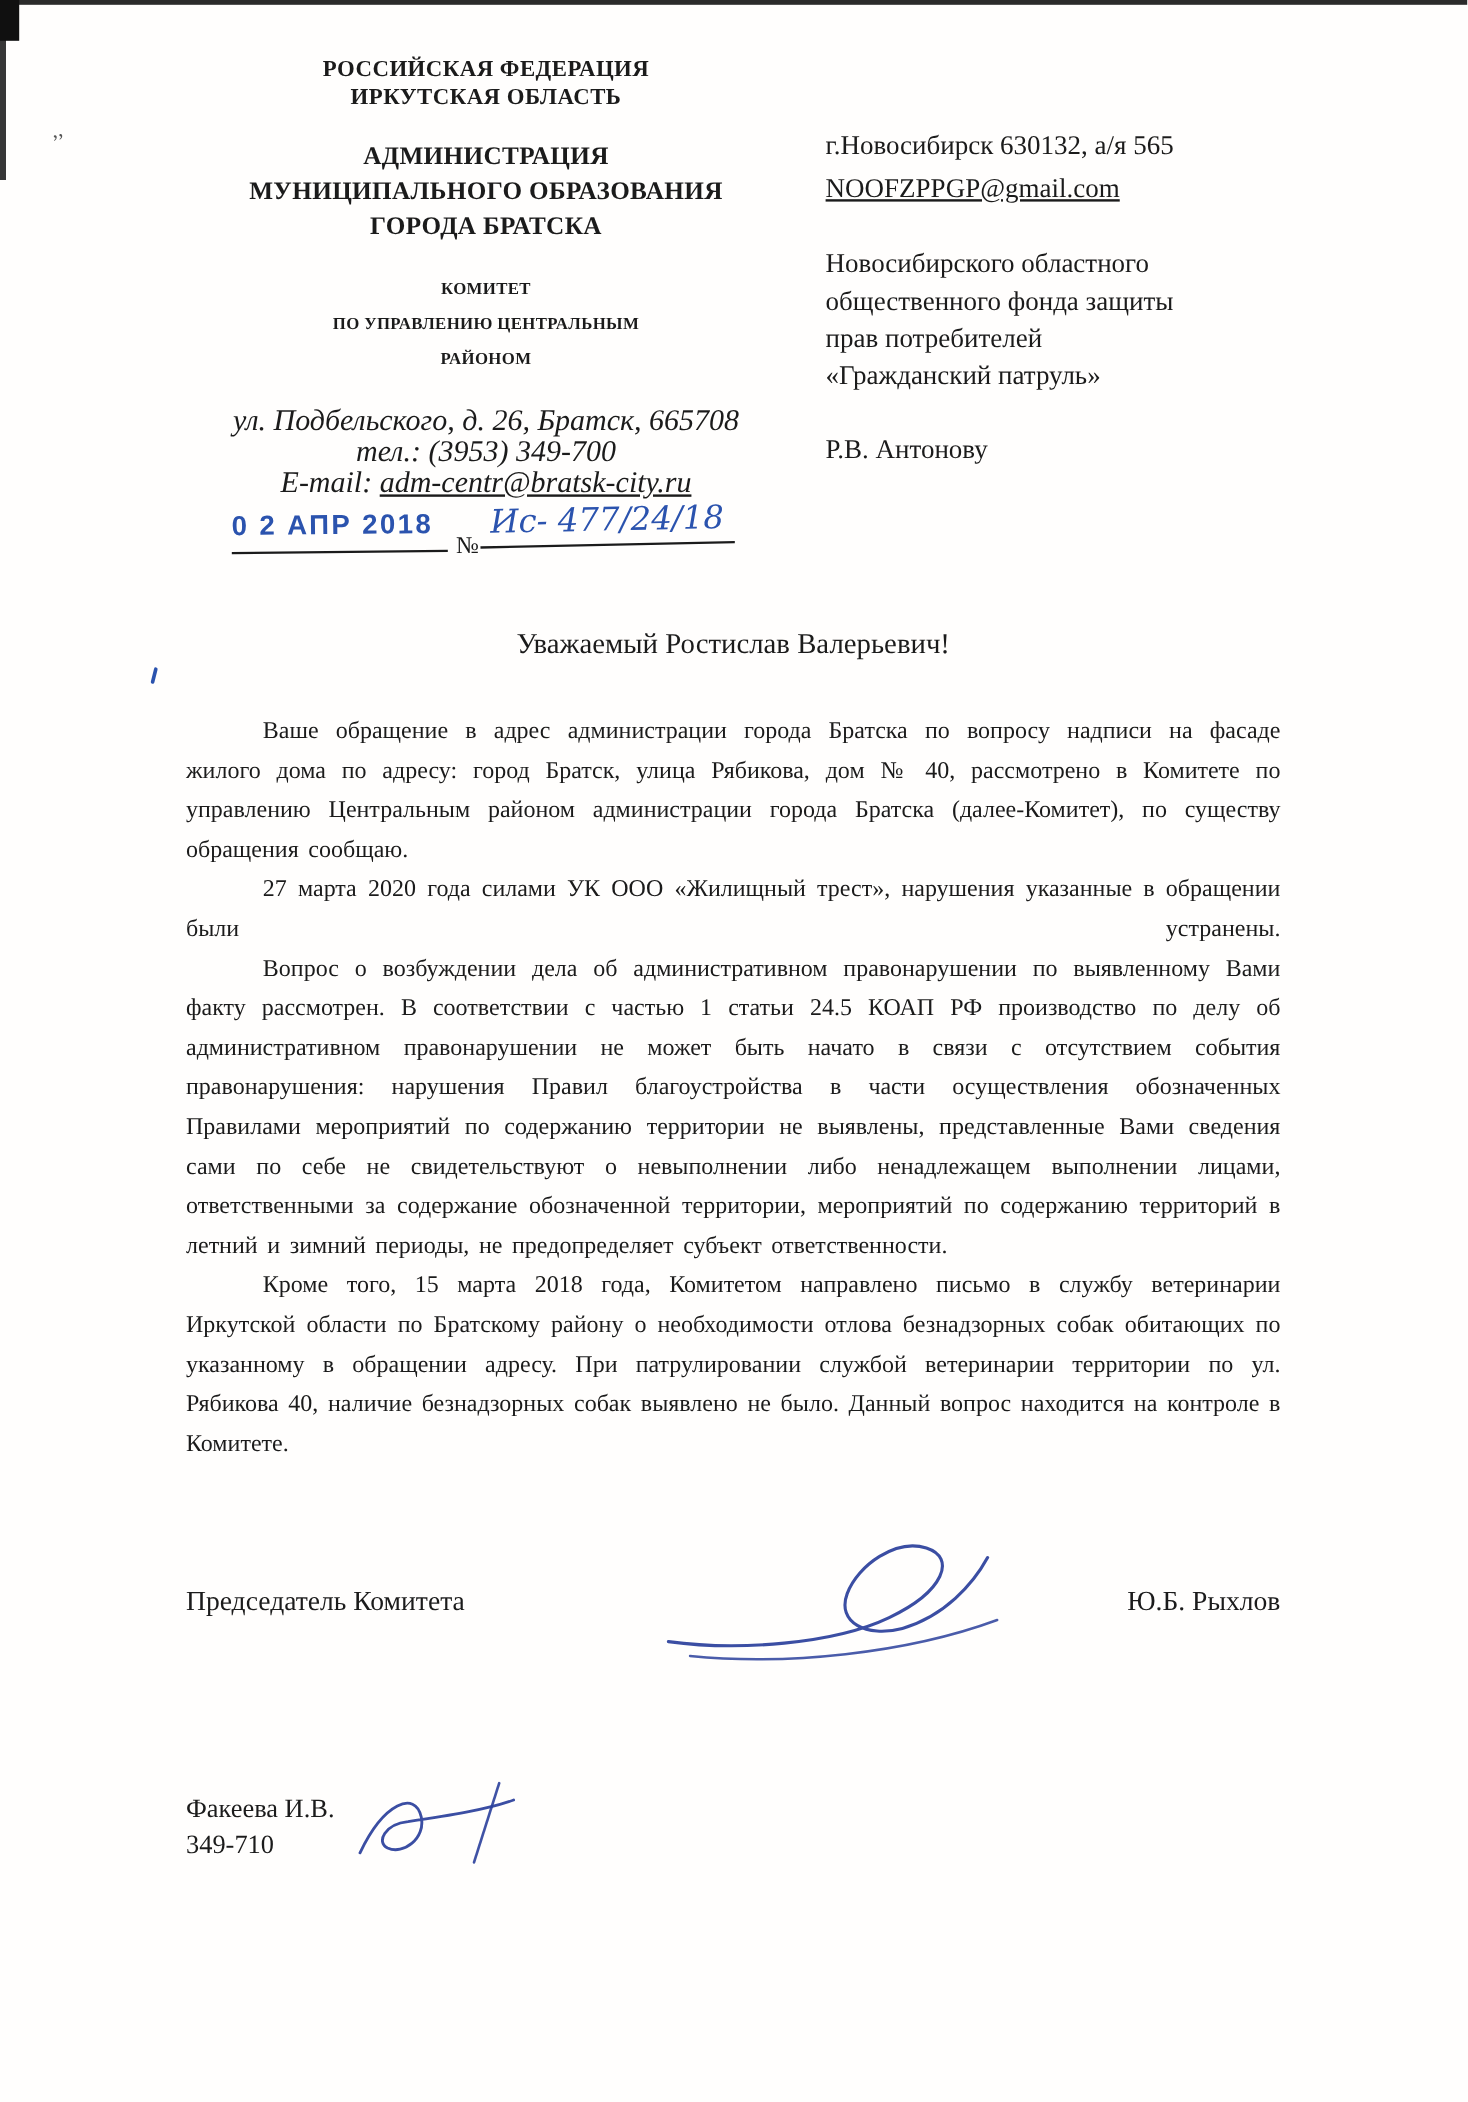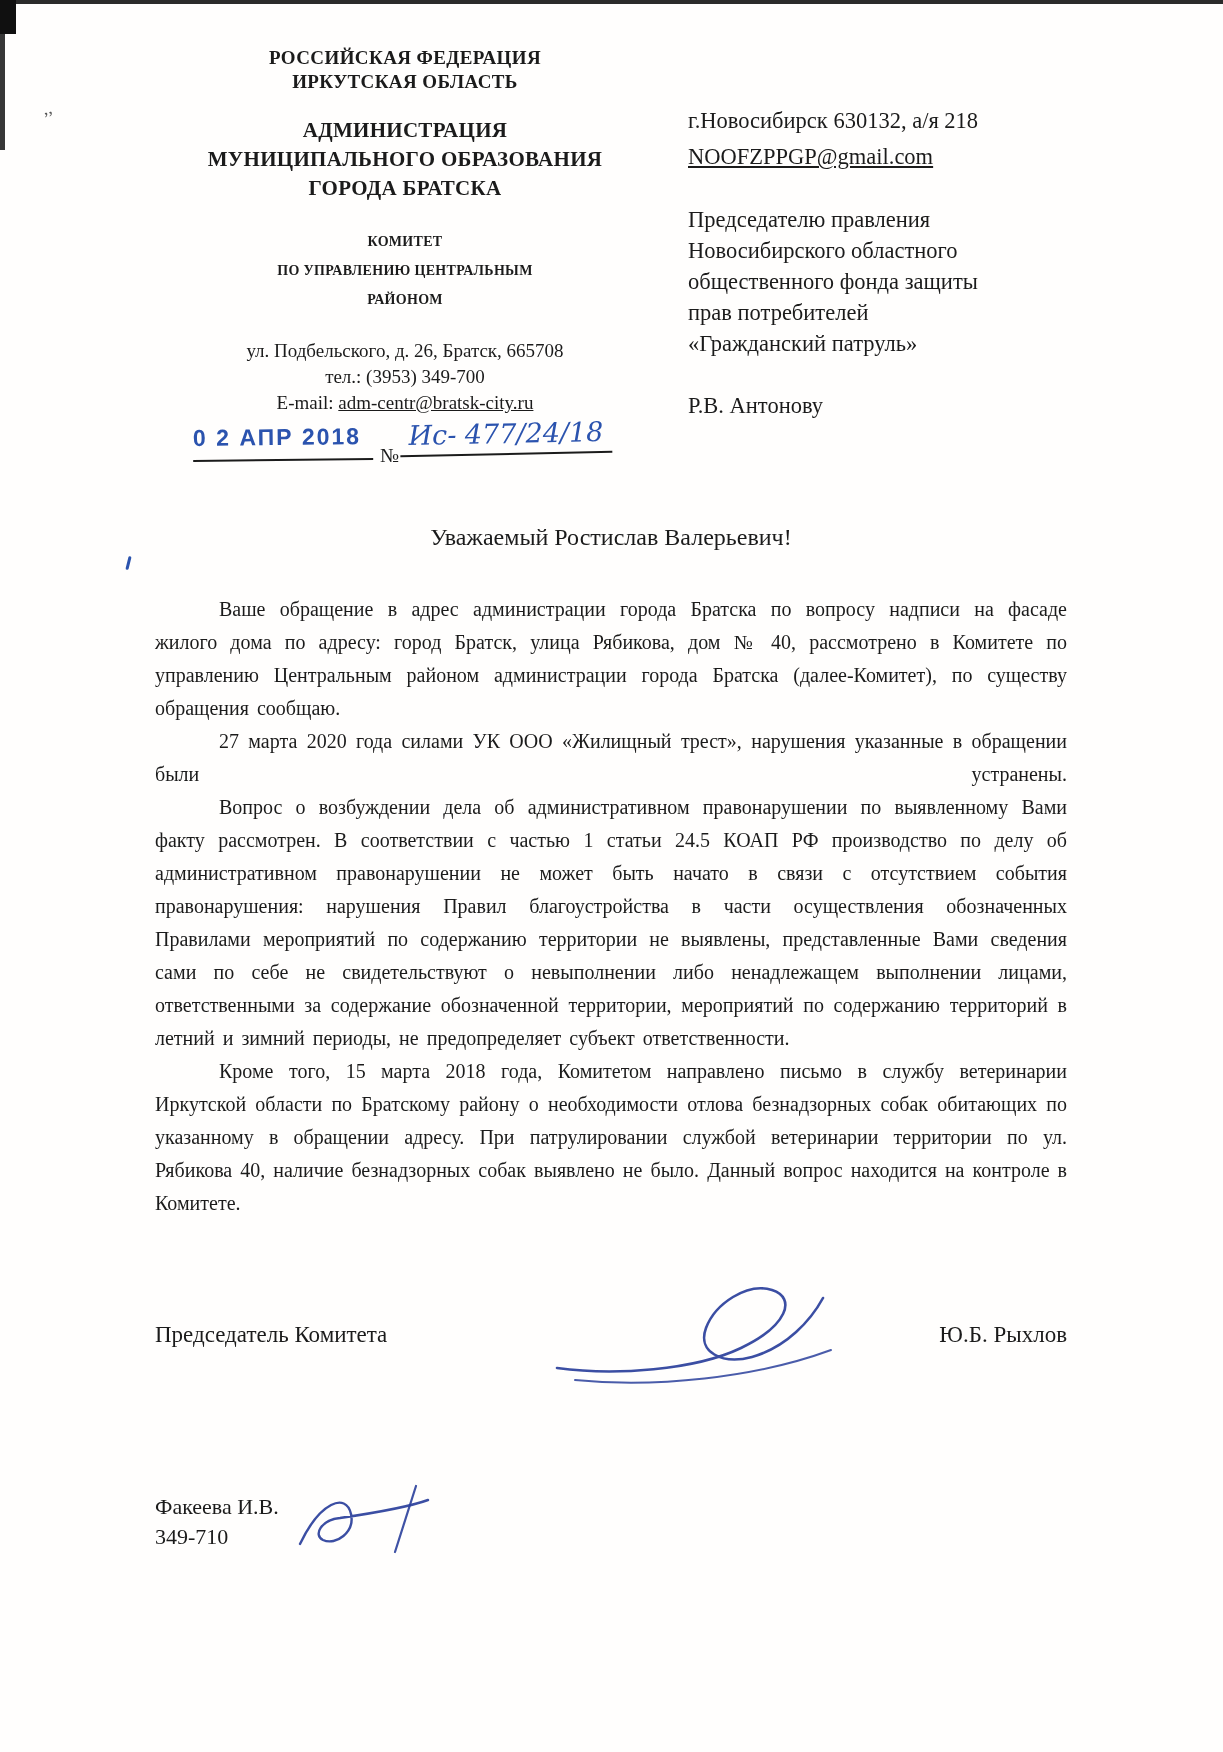--- a/index.html
+++ b/index.html
@@ -16,21 +16,21 @@
   .scan-left{position:absolute;left:0;top:0;width:5px;height:150px;background:#141414;opacity:.85;}
   .scan-corner{position:absolute;left:0;top:0;width:16px;height:34px;background:#101010;}
   .mark-quotes{position:absolute;left:44px;top:108px;font-size:18px;color:#555;transform:rotate(-12deg);}
   .mark-ink{position:absolute;left:127px;top:556px;width:3px;height:14px;background:#2b53ae;transform:rotate(14deg);border-radius:2px;}
 
   
   .lh{position:absolute;left:170px;top:46px;width:470px;text-align:center;}
   .lh-top{font-size:19px;font-weight:bold;line-height:24px;letter-spacing:.4px;}
   .lh-org{margin-top:22px;font-size:21px;font-weight:bold;line-height:29px;letter-spacing:.3px;}
   .lh-comm{margin-top:24px;font-size:14px;font-weight:bold;line-height:29px;letter-spacing:.3px;}
-  .lh-contact{margin-top:24px;font-size:19px;line-height:26px;}
+  .lh-contact{margin-top:24px;font-size:25px;line-height:26px;font-style:italic;}
   .lh-contact .email-value{text-decoration:underline;}
 
   
   .stamp-date{
     position:absolute;left:193px;top:424px;width:180px;
     font-family:"Liberation Sans", sans-serif;
     font-weight:bold;font-size:23px;letter-spacing:2px;
     color:#2b53ae;
     border-bottom:2px solid #1b1b1b;
     padding-bottom:8px;text-align:left;
@@ -104,24 +104,23 @@
       <div>тел.: (3953) 349-700</div>
       <div><span>E-mail:</span> <span class="email-value">adm-centr@bratsk-city.ru</span></div>
     </div>
   </div>
 
   <div class="stamp-date">0 2 АПР 2018</div>
   <div class="reg-label">№</div>
   <div class="reg-value">Ис- 477/24/18</div>
 
   <div class="rc">
-    <div>г.Новосибирск 630132, а/я 218</div>
+    <div>г.Новосибирск 630132, а/я 565</div>
     <div class="rc-email">NOOFZPPGP@gmail.com</div>
     <div class="rc-org">
-      <div>Председателю правления</div>
       <div>Новосибирского областного</div>
       <div>общественного фонда защиты</div>
       <div>прав потребителей</div>
       <div>«Гражданский патруль»</div>
     </div>
     <div class="rc-name">Р.В. Антонову</div>
   </div>
 
   <div class="body-block">
     <div class="salutation">Уважаемый Ростислав Валерьевич!</div>

